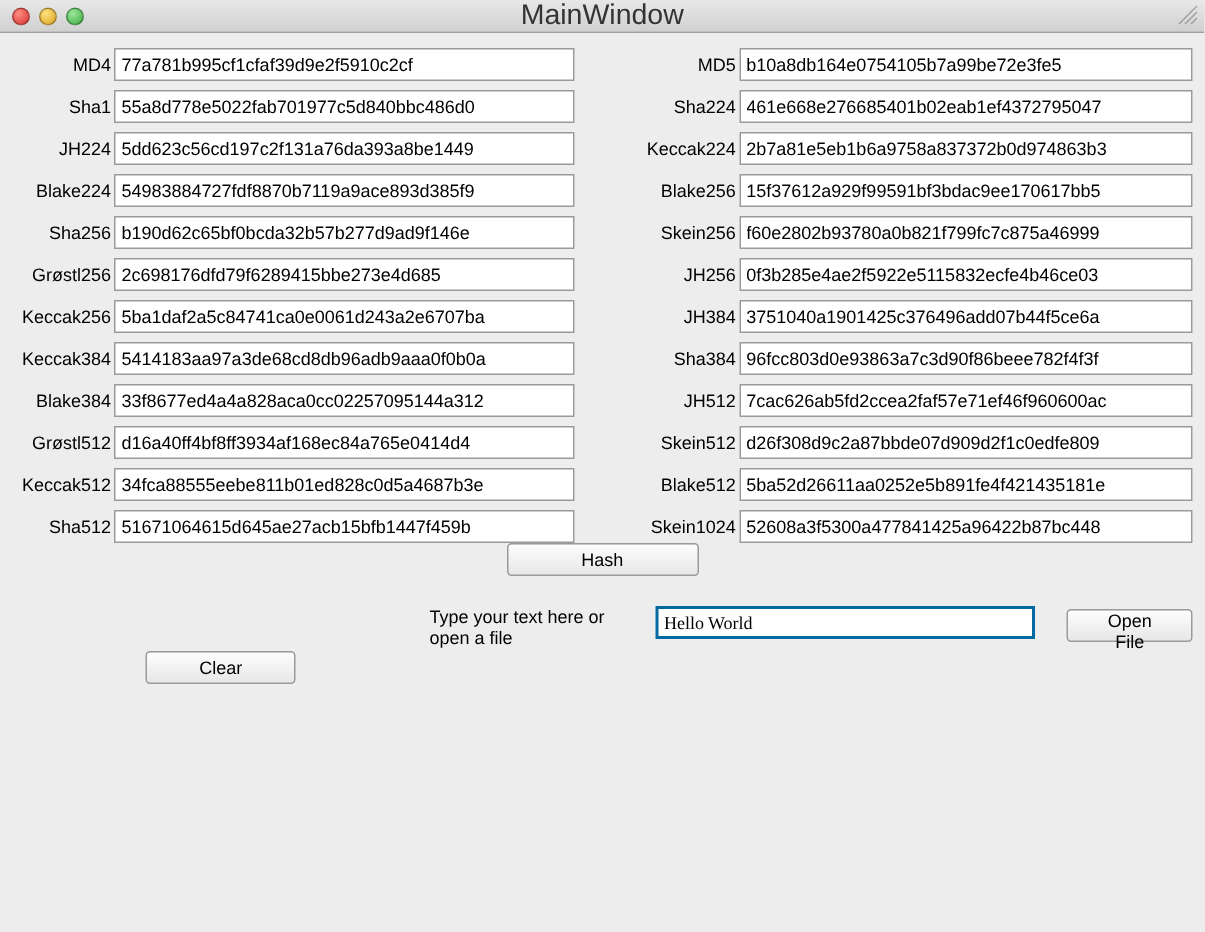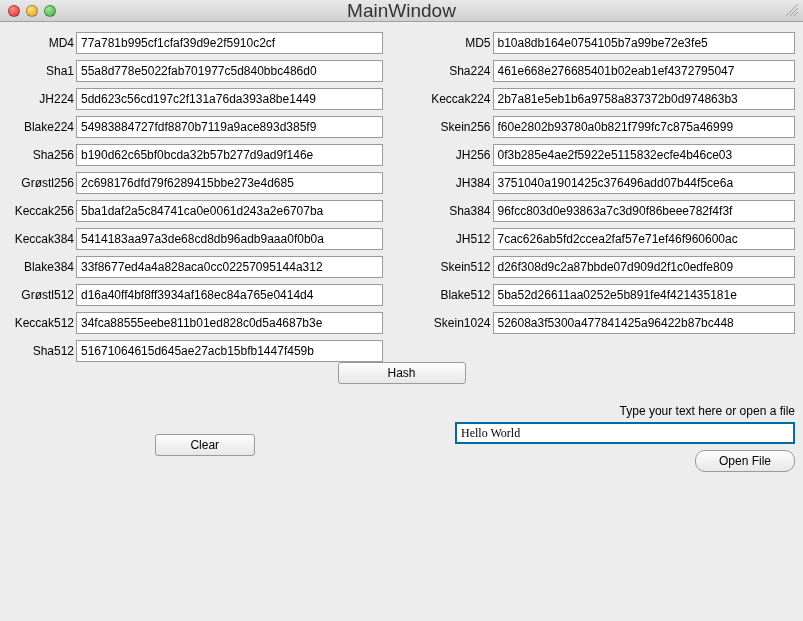--- a/index.html
+++ b/index.html
@@ -116,39 +116,39 @@
   }
   .left-bottom {
     flex: 1;
     display: flex;
     justify-content: center;
     padding-top: 30px;
   }
   .right-bottom {
     flex: 1;
     display: flex;
-    flex-direction: column;
-    align-items: flex-end;
-    gap: 4px;
+    flex-direction: row;
+    align-items: flex-start;
+    gap: 21px;
   }
   .hint {
     font-size: 12px;
     color: #000;
   }
   .textinput {
     width: 340px;
     height: 22px;
     border: 2px solid #0369a1;
     background: #fff;
     padding: 1px 4px;
     font-size: 12px;
     font-family: Liberation Serif, serif;
     outline: none;
   }
-  .btn-open { width: 100px; margin-top:2px;border-radius:10px;}
+  .btn-open { width: 100px; margin-top:2px;}
   .btn-clear { width: 100px; }
 </style>
 </head>
 <body>
 
 <div class="window">
 
   <div class="titlebar">
     <div class="traffic-lights">
       <div class="tl tl-close"></div>
@@ -223,20 +223,24 @@
           </div>
         <div class="row">
             <span class="lbl">Sha224</span>
             <input class="valbox" readonly="" value="461e668e276685401b02eab1ef4372795047" style="">
           </div>
         <div class="row">
             <span class="lbl">Keccak224</span>
             <input class="valbox" readonly="" value="2b7a81e5eb1b6a9758a837372b0d974863b3" style="">
           </div>
         <div class="row">
+            <span class="lbl">Blake256</span>
+            <input class="valbox" readonly="" value="15f37612a929f99591bf3bdac9ee170617bb5" style="">
+          </div>
+        <div class="row">
             <span class="lbl">Skein256</span>
             <input class="valbox" readonly="" value="f60e2802b93780a0b821f799fc7c875a46999" style="">
           </div>
         <div class="row">
             <span class="lbl">JH256</span>
             <input class="valbox" readonly="" value="0f3b285e4ae2f5922e5115832ecfe4b46ce03" style="">
           </div>
         <div class="row">
             <span class="lbl">JH384</span>
             <input class="valbox" readonly="" value="3751040a1901425c376496add07b44f5ce6a" style="">

